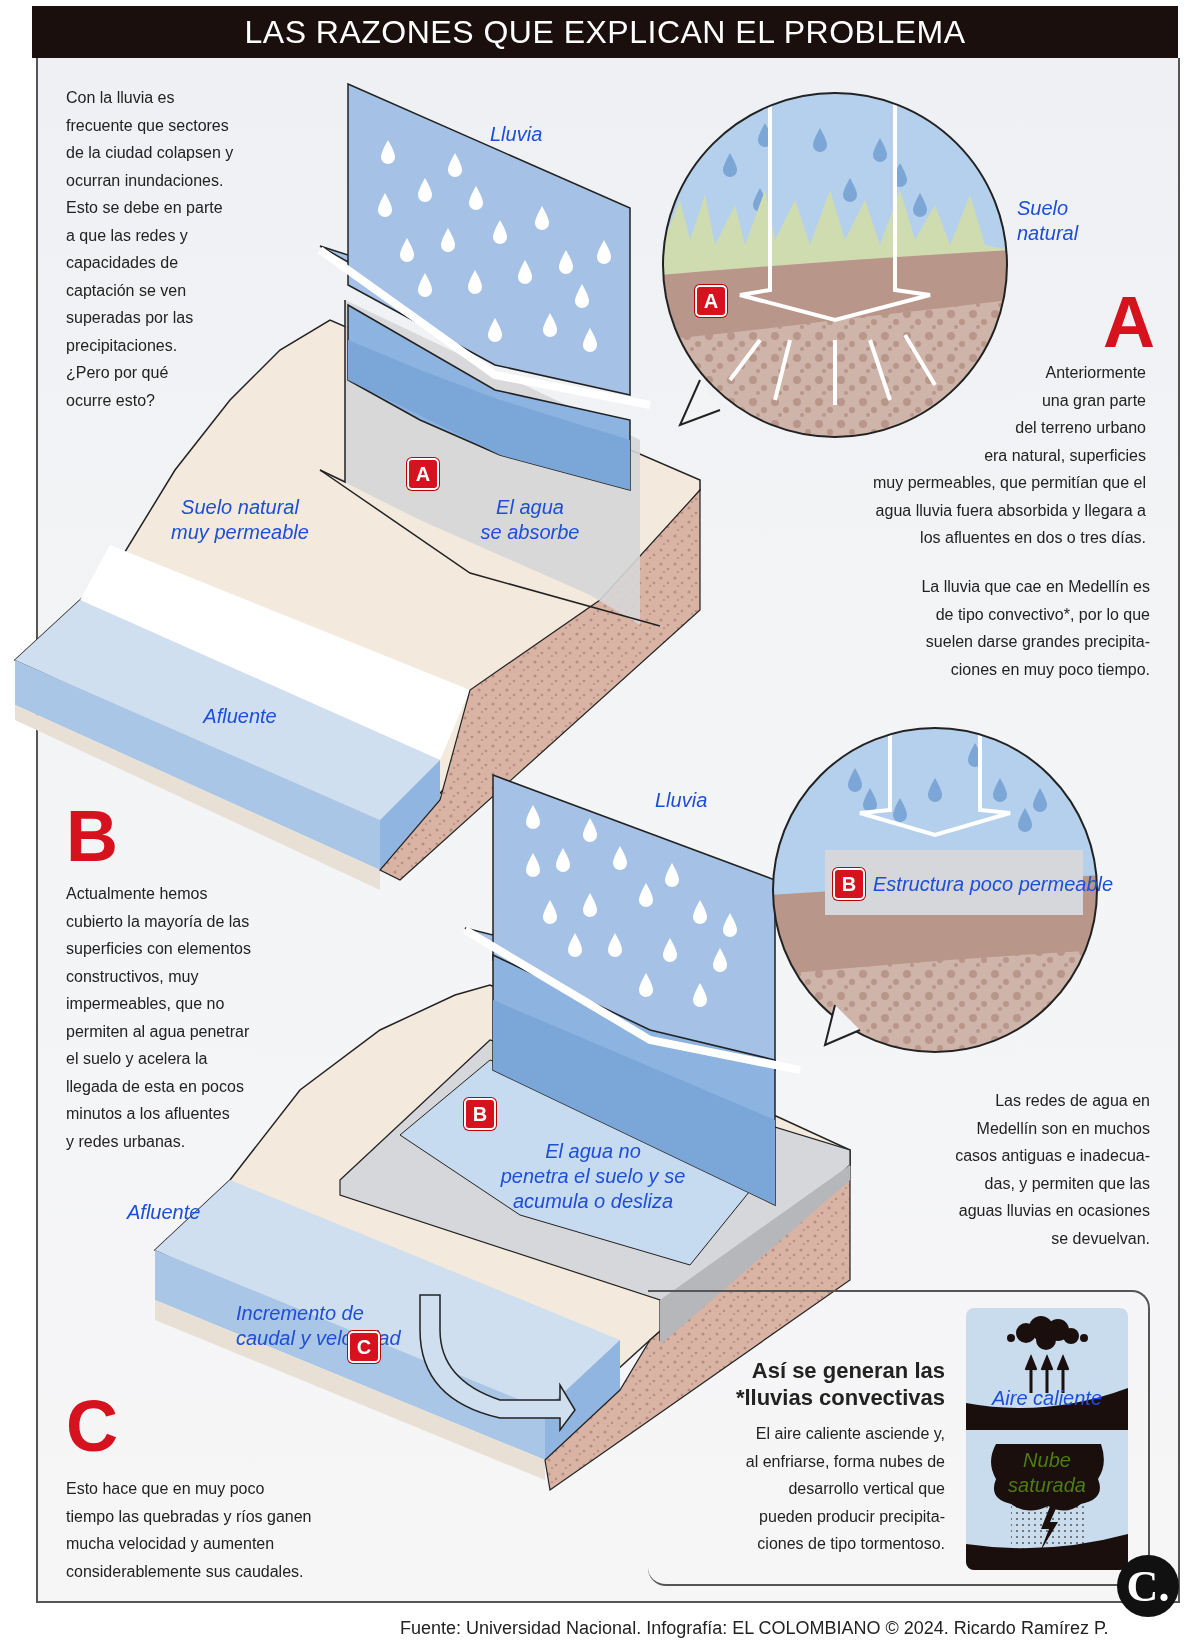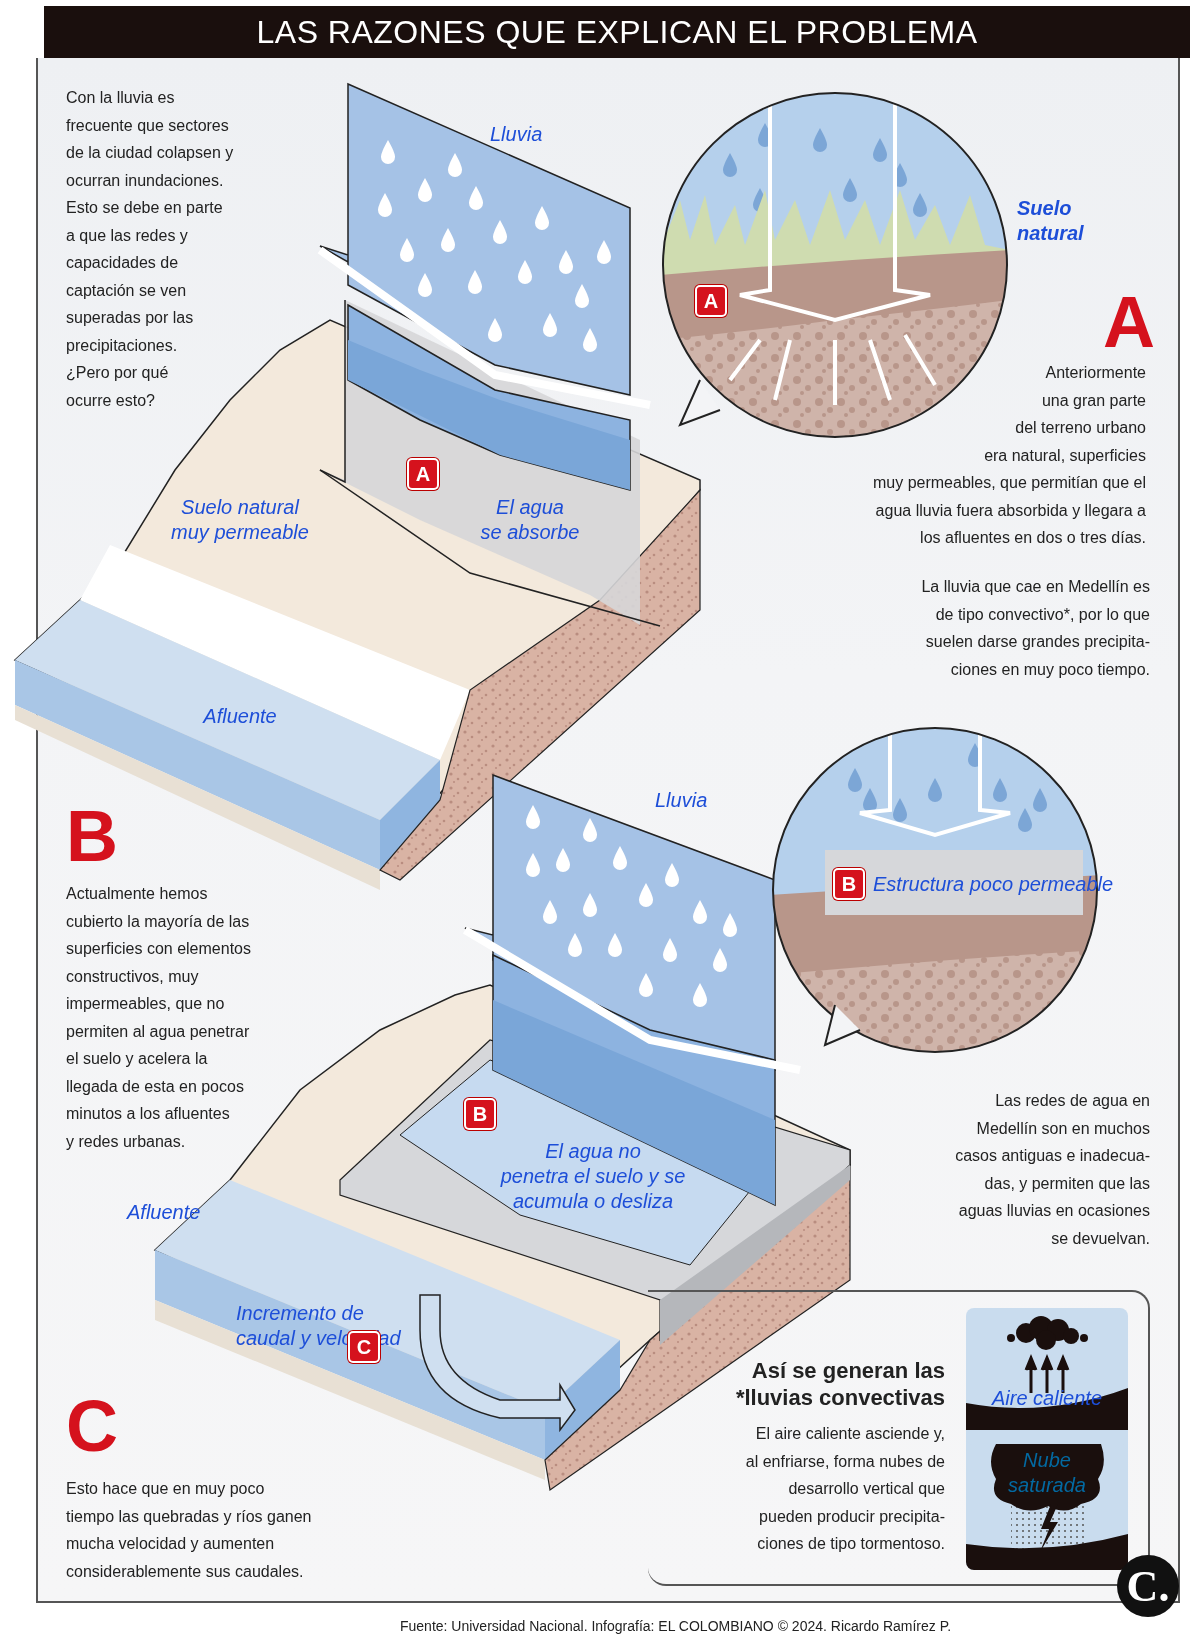--- a/index.html
+++ b/index.html
@@ -1,28 +1,28 @@
 <!DOCTYPE html>
 <html><head>
 <meta charset="utf-8">
 <style>
   html,body{margin:0;padding:0;background:#fff;}
   body{width:1191px;height:1652px;position:relative;overflow:hidden;font-family:"Liberation Sans",sans-serif;color:#222;}
-  .title-bar{position:absolute;left:44px;top:6px;width:1146px;height:52px;background:#1a0f0d;color:#fff;display:flex;align-items:center;justify-content:center;font-size:32px;letter-spacing:0.5px;font-family:"Liberation Sans",sans-serif;}
+  .title-bar{position:absolute;left:32px;top:6px;width:1146px;height:52px;background:#1a0f0d;color:#fff;display:flex;align-items:center;justify-content:center;font-size:32px;letter-spacing:0.5px;font-family:"Liberation Sans",sans-serif;}
   .frame{position:absolute;left:36px;top:58px;width:1144px;height:1545px;border-left:2px solid #555;border-right:2px solid #555;border-bottom:2px solid #555;box-sizing:border-box;background:linear-gradient(180deg,#eef0f3 0%,#f3f4f6 40%,#f6f6f7 100%);}
   svg.art{position:absolute;left:0;top:0;}
   .txt{position:absolute;font-size:16px;line-height:27.5px;color:#222;white-space:pre-line;}
   .right{text-align:right;}
   .ital{font-style:italic;font-size:20px;line-height:25px;color:#1d4ed8;position:absolute;white-space:pre-line;text-align:center;}
   .big-letter{position:absolute;font-size:72px;font-weight:bold;color:#d5121d;font-family:"Liberation Sans",sans-serif;line-height:1;}
   .badge{position:absolute;width:28px;height:28px;border-radius:5px;background:#d5121d;color:#fff;font-weight:bold;font-size:20px;display:flex;align-items:center;justify-content:center;border:2px solid #fff;box-shadow:0 0 0 1px #b00;}
   .convect-box{position:absolute;left:648px;top:1290px;width:502px;height:296px;border:2px solid #555;border-radius:18px;border-left:none;border-top-left-radius:0;box-sizing:border-box;}
   .convect-title{position:absolute;font-weight:bold;font-size:22px;line-height:27px;text-align:right;white-space:pre-line;}
   .panel{position:absolute;width:162px;border-radius:8px;background:#c9dcee;overflow:hidden;}
-  .footer{position:absolute;left:400px;top:1618px;font-size:14px;color:#222;}
+  .footer{position:absolute;left:400px;top:1618px;font-size:18px;color:#222;}
   .logo{position:absolute;left:1117px;top:1555px;width:62px;height:62px;border-radius:50%;background:#111;color:#fff;font-family:"Liberation Serif",serif;font-weight:bold;font-size:44px;display:flex;align-items:center;justify-content:center;}
 </style>
 </head>
 <body>
 
 <div class="title-bar">LAS RAZONES QUE EXPLICAN EL PROBLEMA</div>
 <div class="frame"></div>
 
 <svg class="art" width="1191" height="1652">
   <defs>
@@ -186,21 +186,21 @@
 Esto se debe en parte
 a que las redes y
 capacidades de
 captación se ven
 superadas por las
 precipitaciones.
 ¿Pero por qué
 ocurre esto?</div>
 
 <div class="ital" style="left:490px;top:122px;font-size:20px;">Lluvia</div>
-<div class="ital" style="left:1017px;top:196px;text-align:left;font-weight:bold;">Suelo
+<div class="ital" style="left:1017px;top:196px;text-align:left;">Suelo
 natural</div>
 <div class="badge" style="left:695px;top:285px;">A</div>
 <div class="big-letter" style="left:1103px;top:286px;">A</div>
 
 <div class="txt right" style="left:696px;top:359px;width:450px;">Anteriormente
 una gran parte
 del terreno urbano
 era natural, superficies
 muy permeables, que permitían que el
 agua lluvia fuera absorbida y llegara a
@@ -282,18 +282,18 @@
   <div class="ital" style="left:0;top:78px;width:162px;">Aire caliente</div>
 </div>
 
 <div class="panel" style="left:966px;top:1444px;height:126px;">
   <svg width="162" height="126">
     <rect x="45" y="50" width="75" height="60" fill="url(#rainfine)"></rect>
     <path d="M30,0 L135,0 Q142,20 132,35 Q140,55 115,60 Q100,72 82,62 Q62,72 45,60 Q22,55 30,35 Q20,18 30,0Z" fill="#1a0f0d"></path>
     <path d="M85,60 L75,85 L83,85 L74,108 L92,78 L84,78 L92,60Z" fill="#1a0f0d"></path>
     <path d="M0,100 Q81,112 162,90 L162,126 L0,126Z" fill="#1a0f0d"></path>
   </svg>
-  <div class="ital" style="left:0;top:4px;width:162px;color:#0369a1;">Nube
+  <div class="ital" style="left:0;top:4px;width:162px;color:#4d7c0f;">Nube
 saturada</div>
 </div>
 
 <div class="logo">C.</div>
 <div class="footer">Fuente: Universidad Nacional. Infografía: EL COLOMBIANO © 2024. Ricardo Ramírez P.</div>
 
 </body></html>

